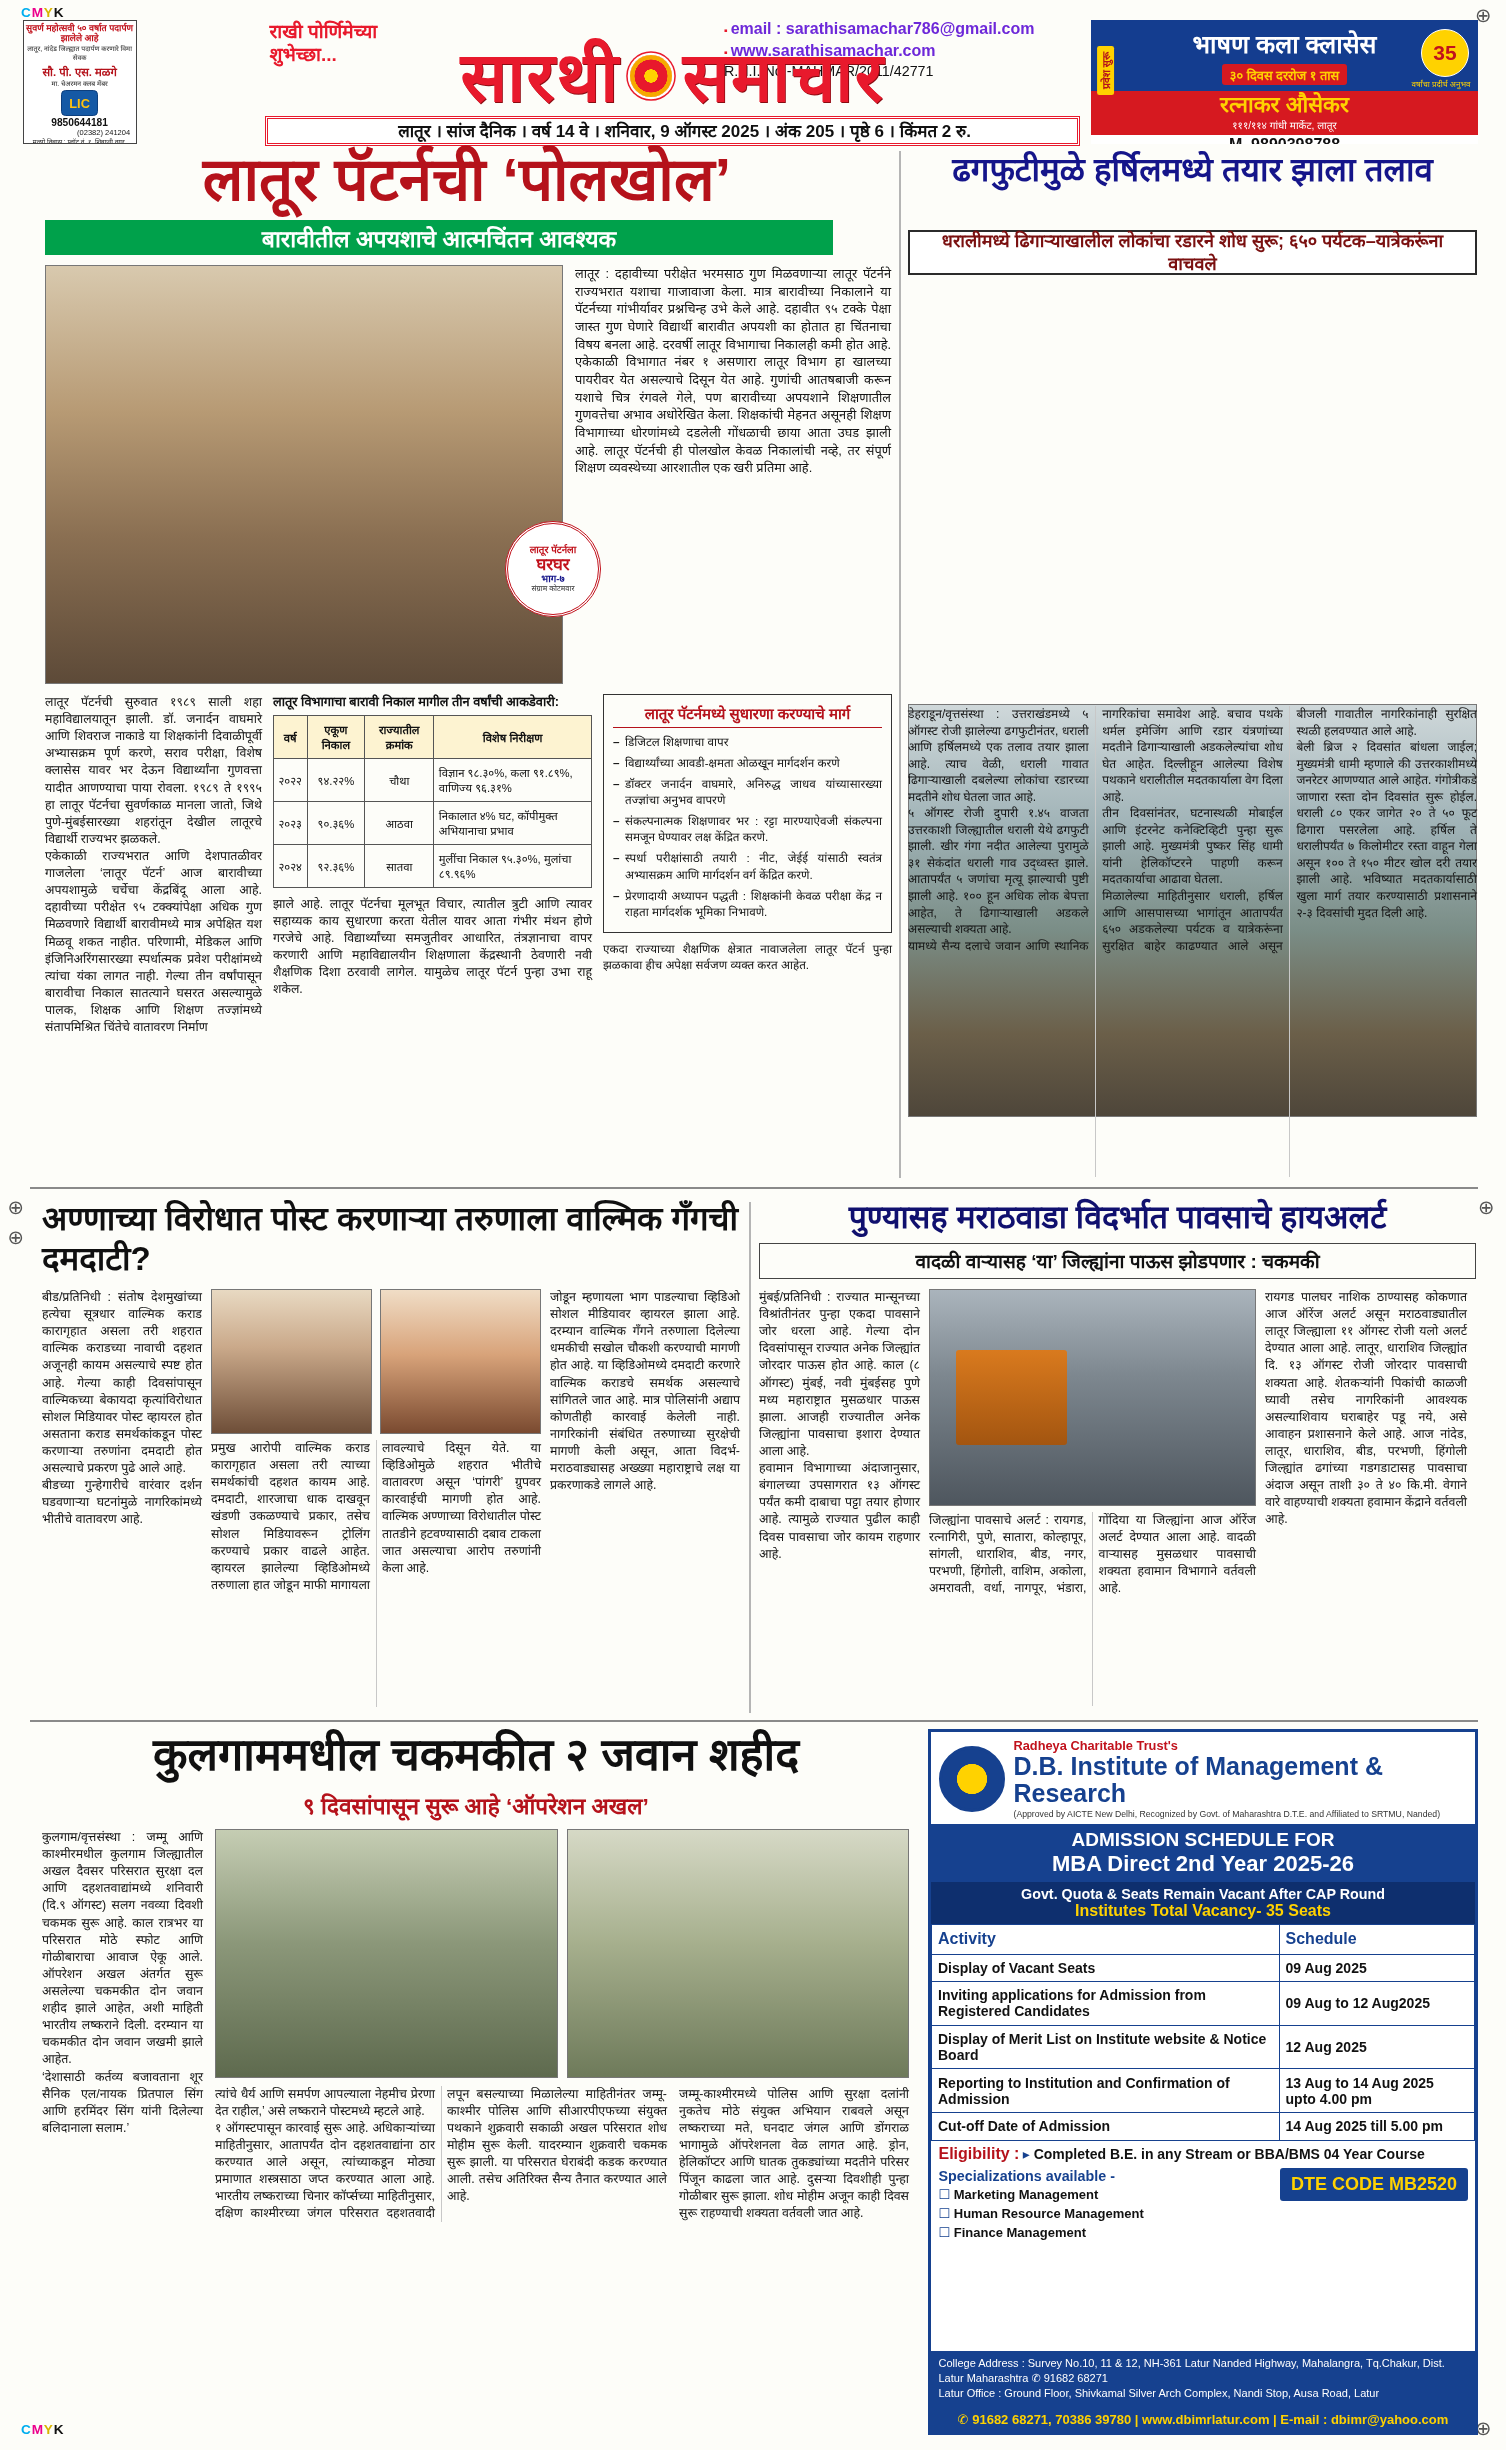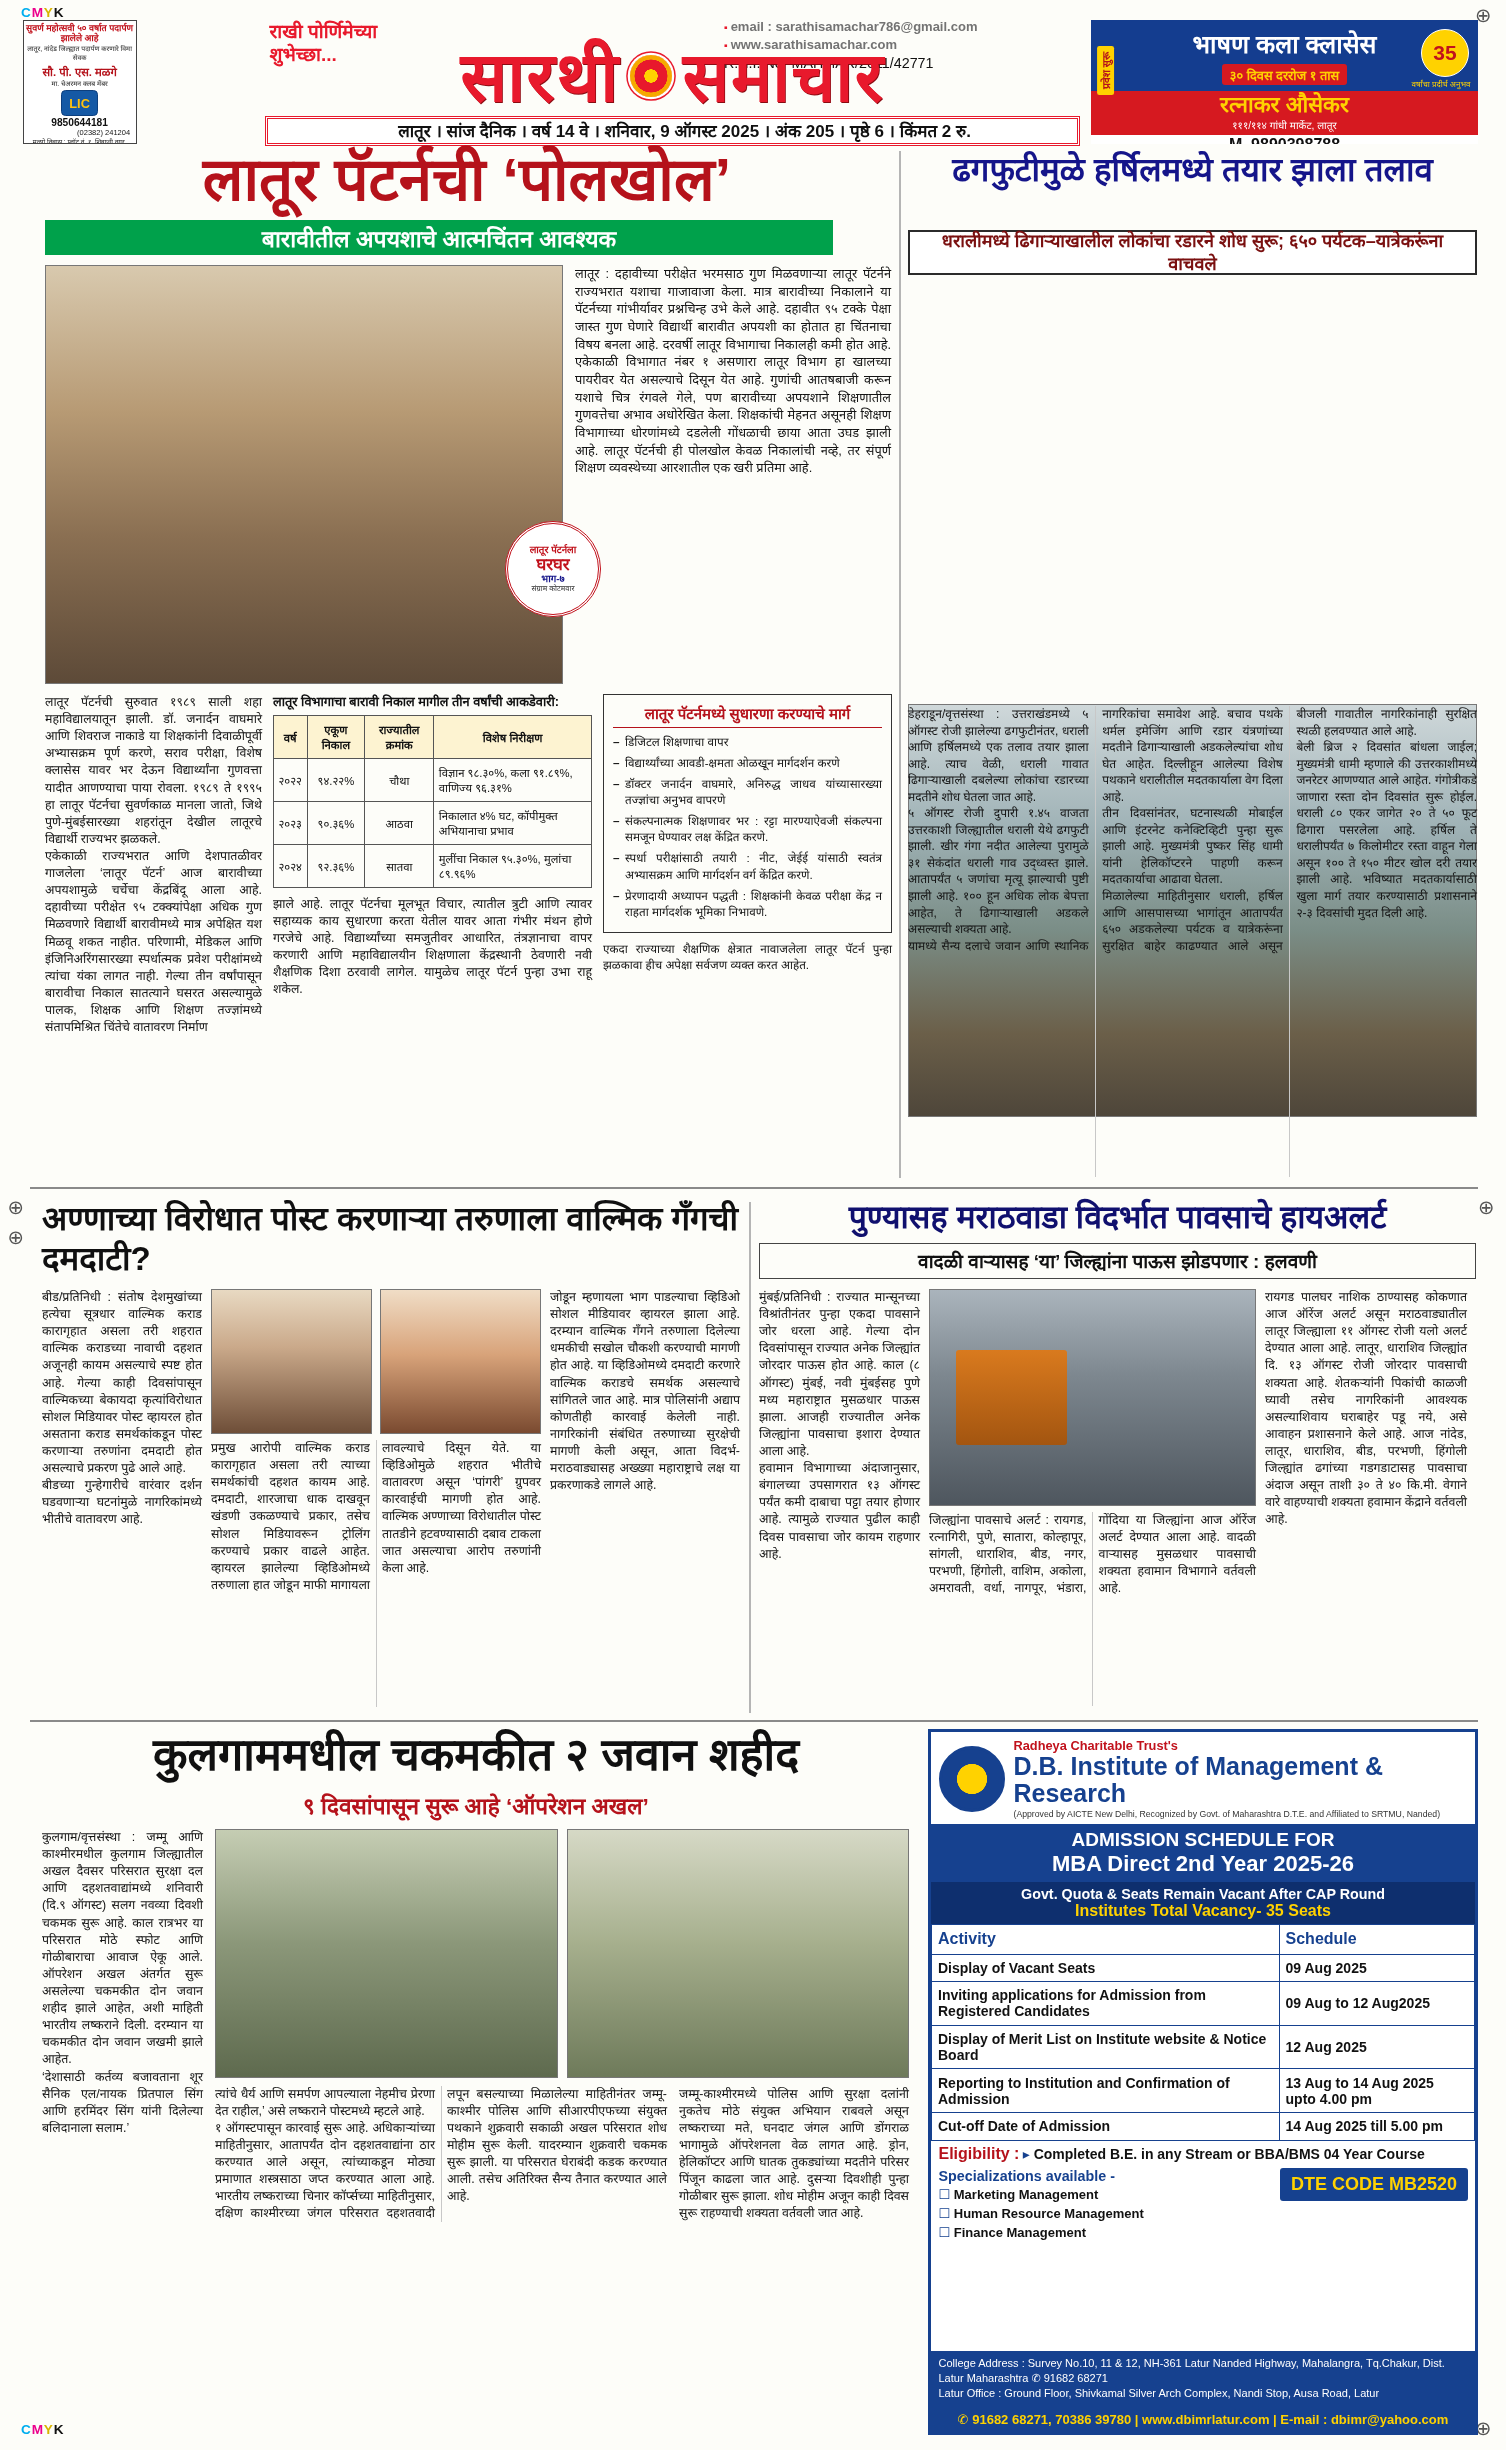--- a/index.html
+++ b/index.html
@@ -26,21 +26,21 @@
   .lic-l2 { font-size:6.8px; color:#222; margin-top:0.8px; }
   .lic-name { color:#b5121b; font-weight:bold; font-size:11.3px; margin-top:1.5px; }
   .lic-role { font-size:6.8px; color:#222; }
   .lic-logo { display:inline-block; margin:2.3px auto 0.8px; background:#1559a5; color:#ffc20e; font-weight:bold;
               font-size:12.8px; padding:4.5px 7.5px; border-radius:4.5px; border:1.1px solid #0d3f7e; }
   .lic-phone { font-size:10.2px; font-weight:bold; }
   .lic-phone2 { font-size:7.5px;margin-left:48px; }
   .lic-addr { font-size:6.5px; line-height:1.3; color:#222; margin-top:1.5px; }
 
   .greeting { color:#e8192c; font-weight:bold; font-size:19px; line-height:1.2; white-space:pre-line; }
-  .contact-line { font-size:13px; font-weight:bold; color:#737373; line-height:1.35; }
+  .contact-line { font-size:16px; font-weight:bold; color:#6d28d9; line-height:1.35; }
   .contact-line::before { content:"▪ "; color:#e8192c; font-size:10.5px; }
   .rni { font-size:14.3px; color:#111; margin-top:1.5px; }
   .masthead-title { color:#e8192c; font-weight:800; font-size:69px; line-height:1;
                     text-align:center; letter-spacing:1.5px; text-shadow:0.8px 0.8px 0 #8a0b12; }
   .rakhi { display:inline-block; width:42px; height:42px; border-radius:50%; vertical-align:middle;
            background:radial-gradient(circle at 50% 50%, #ffd200 0 22%, #e8192c 23% 55%, #f6a800 56% 100%);
            box-shadow:0 0 0 2.3px #fff, 0 0 0 3.8px #e8192c; margin:0 10.5px 13.6px; }
   .date-strip { border:3px double #e8192c; background:#fff; font-weight:bold; font-size:17px;
                 display:flex; align-items:center; justify-content:center;padding-left:24px; }
 
@@ -290,21 +290,21 @@
         <div class="photo ph-man2" style="width:161px; height:145px;"></div>
       </div>
       <div class="bt jt c2" style="margin-top:6px; height:267px;">प्रमुख आरोपी वाल्मिक कराड कारागृहात असला तरी त्याच्या समर्थकांची दहशत कायम आहे. दमदाटी, शारजाचा धाक दाखवून खंडणी उकळण्याचे प्रकार, तसेच सोशल मिडियावरून ट्रोलिंग करण्याचे प्रकार वाढले आहेत. व्हायरल झालेल्या व्हिडिओमध्ये तरुणाला हात जोडून माफी मागायला लावल्याचे दिसून येते. या व्हिडिओमुळे शहरात भीतीचे वातावरण असून ‘पांगरी’ ग्रुपवर कारवाईची मागणी होत आहे. वाल्मिक अण्णाच्या विरोधातील पोस्ट तातडीने हटवण्यासाठी दबाव टाकला जात असल्याचा आरोप तरुणांनी केला आहे.</div>
     </div>
     <div class="bt jt" style="width:190px; flex:0 0 auto;">जोडून म्हणायला भाग पाडल्याचा व्हिडिओ सोशल मीडियावर व्हायरल झाला आहे. दरम्यान वाल्मिक गँगने तरुणाला दिलेल्या धमकीची सखोल चौकशी करण्याची मागणी होत आहे. या व्हिडिओमध्ये दमदाटी करणारे वाल्मिक कराडचे समर्थक असल्याचे सांगितले जात आहे. मात्र पोलिसांनी अद्याप कोणतीही कारवाई केलेली नाही. नागरिकांनी संबंधित तरुणाच्या सुरक्षेची मागणी केली असून, आता विदर्भ-मराठवाड्यासह अख्ख्या महाराष्ट्राचे लक्ष या प्रकरणाकडे लागले आहे.</div>
   </div>
 
   <div class="abs vline" style="left:749px; top:1202px; height:511px;"></div>
 
   <div class="abs rain-headline" style="left:759px; top:1199px; width:717px;">पुण्यासह मराठवाडा विदर्भात पावसाचे हायअलर्ट</div>
-  <div class="abs rain-subbox" style="left:759px; top:1243px; width:717px; height:36px;">वादळी वाऱ्यासह ‘या’ जिल्ह्यांना पाऊस झोडपणार : हलवणी</div>
+  <div class="abs rain-subbox" style="left:759px; top:1243px; width:717px; height:36px;">वादळी वाऱ्यासह ‘या’ जिल्ह्यांना पाऊस झोडपणार : चकमकी</div>
   <div class="abs" style="left:759px; top:1289px; width:717px; height:422px; display:flex; gap:9px;">
     <div class="bt jt" style="width:161px; flex:0 0 auto;">मुंबई/प्रतिनिधी : राज्यात मान्सूनच्या विश्रांतीनंतर पुन्हा एकदा पावसाने जोर धरला आहे. गेल्या दोन दिवसांपासून राज्यात अनेक जिल्ह्यांत जोरदार पाऊस होत आहे. काल (८ ऑगस्ट) मुंबई, नवी मुंबईसह पुणे मध्य महाराष्ट्रात मुसळधार पाऊस झाला. आजही राज्यातील अनेक जिल्ह्यांना पावसाचा इशारा देण्यात आला आहे.
 हवामान विभागाच्या अंदाजानुसार, बंगालच्या उपसागरात १३ ऑगस्ट पर्यंत कमी दाबाचा पट्टा तयार होणार आहे. त्यामुळे राज्यात पुढील काही दिवस पावसाचा जोर कायम राहणार आहे.</div>
     <div style="width:327px; flex:0 0 auto;">
       <div class="photo ph-rain" style="width:327px; height:217px;"></div>
       <div class="bt jt c2" style="margin-top:6px; height:194px;">जिल्ह्यांना पावसाचे अलर्ट : रायगड, रत्नागिरी, पुणे, सातारा, कोल्हापूर, सांगली, धाराशिव, बीड, नगर, परभणी, हिंगोली, वाशिम, अकोला, अमरावती, वर्धा, नागपूर, भंडारा, गोंदिया या जिल्ह्यांना आज ऑरेंज अलर्ट देण्यात आला आहे. वादळी वाऱ्यासह मुसळधार पावसाची शक्यता हवामान विभागाने वर्तवली आहे.</div>
     </div>
     <div class="bt jt" style="width:202px; flex:0 0 auto;">रायगड पालघर नाशिक ठाण्यासह कोकणात आज ऑरेंज अलर्ट असून मराठवाड्यातील लातूर जिल्ह्याला ११ ऑगस्ट रोजी यलो अलर्ट देण्यात आला आहे. लातूर, धाराशिव जिल्ह्यांत दि. १३ ऑगस्ट रोजी जोरदार पावसाची शक्यता आहे. शेतकऱ्यांनी पिकांची काळजी घ्यावी तसेच नागरिकांनी आवश्यक असल्याशिवाय घराबाहेर पडू नये, असे आवाहन प्रशासनाने केले आहे. आज नांदेड, लातूर, धाराशिव, बीड, परभणी, हिंगोली जिल्ह्यांत ढगांच्या गडगडाटासह पावसाचा अंदाज असून ताशी ३० ते ४० कि.मी. वेगाने वारे वाहण्याची शक्यता हवामान केंद्राने वर्तवली आहे.</div>
   </div>
 

